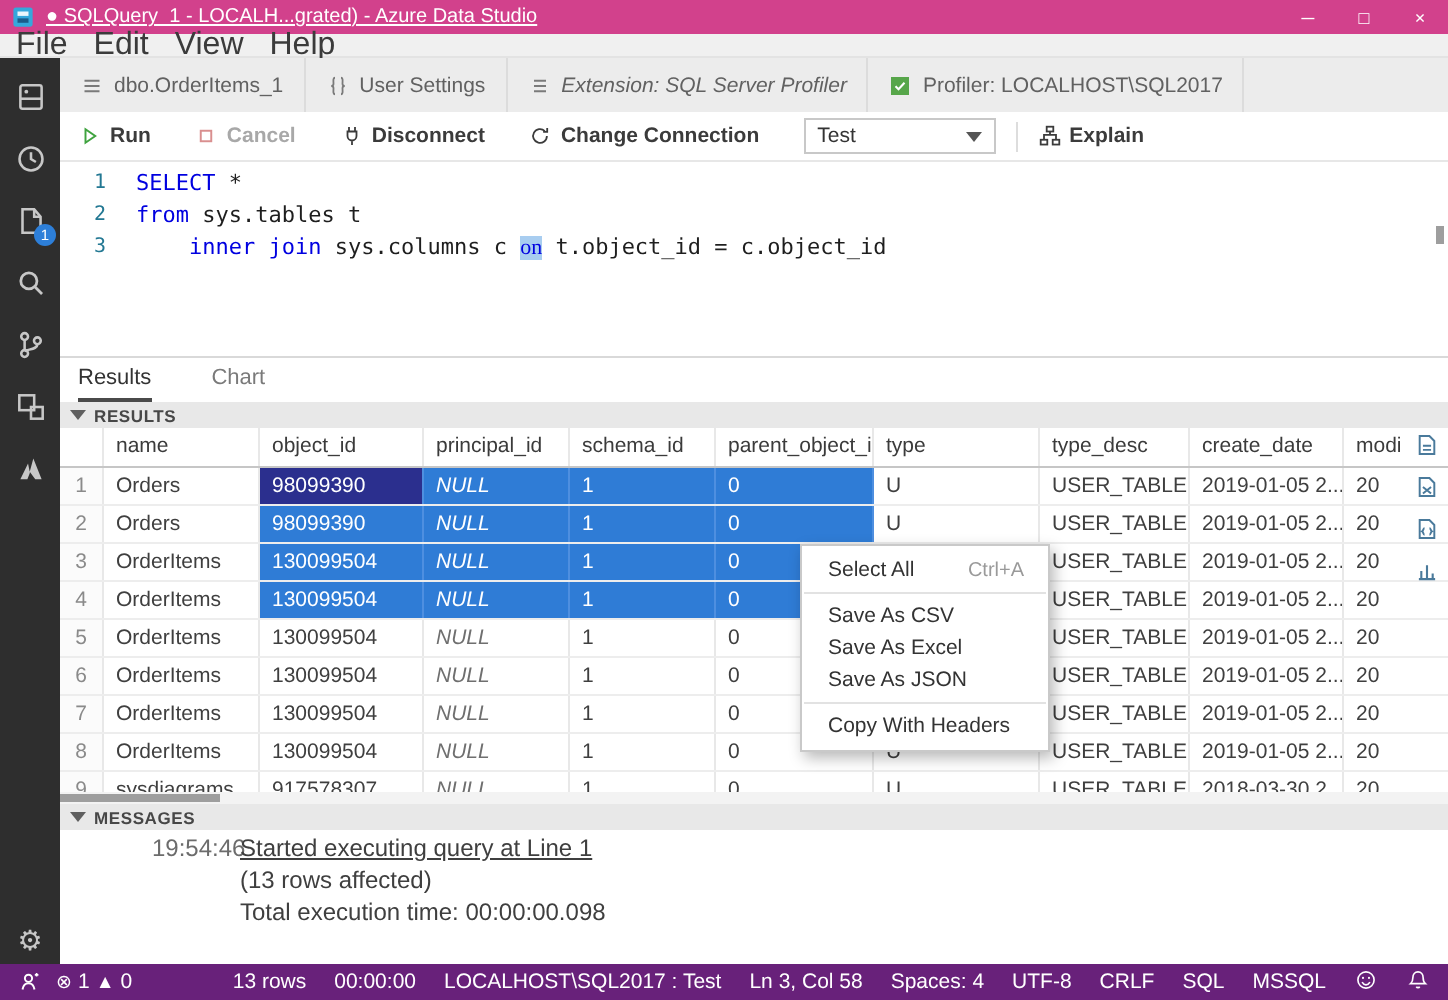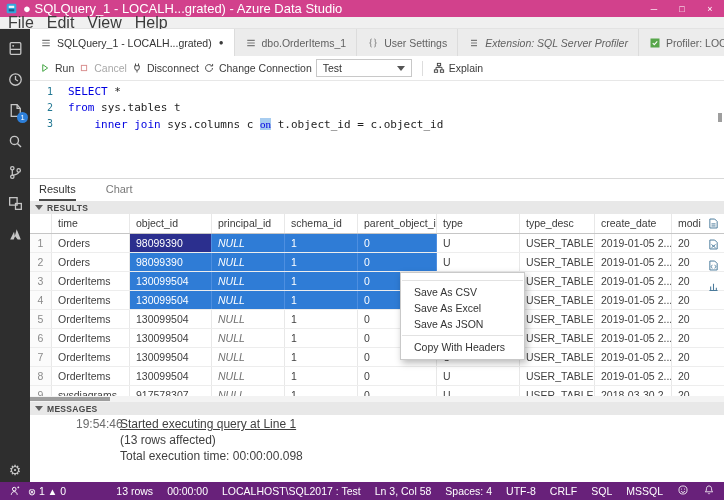--- a/index.html
+++ b/index.html
@@ -3,21 +3,21 @@
 <meta charset="utf-8">
 <style>
   * { box-sizing: border-box; margin: 0; padding: 0; }
   html,body { width:724px; height:500px; overflow:hidden; }
   body { font-family:"Liberation Sans", sans-serif; background:#fff; }
   .window { position:relative; width:724px; height:500px; background:#fff; overflow:hidden; }
 
   
   .titlebar { height:17px; background:#D2418C; display:flex; align-items:center; color:#fff; }
   .app-icon { width:11px; height:11px; margin:0 6px 0 6px; }
-  .title-text { font-size:13px; white-space:nowrap; }
+  .title-text { font-size:10px; white-space:nowrap;text-decoration:underline; }
   .win-controls { margin-left:auto; display:flex; height:100%; }
   .win-btn { width:28px; height:100%; display:flex; align-items:center; justify-content:center; font-size:9px; color:#fff; }
 
   
   .menubar { height:12px; background:#F0F0F0; display:flex; align-items:center; padding-left:8px; border-bottom:1px solid #E3E3E3; }
   .menu-item { font-size:16px; color:#3B3B3B; margin-right:13px; line-height:12px; }
 
   
   .main { display:flex; height:453px; }
   .activitybar { width:30px; background:#2E2E2E; display:flex; flex-direction:column; align-items:center; padding-top:5px; flex:none; }
@@ -31,21 +31,21 @@
   
   .tabbar { height:27px; background:#ECECEC; display:flex; align-items:stretch; flex:none; }
   .tab { display:flex; align-items:center; padding:0 10px; font-size:10.5px; color:#616161; border-right:1px solid #DCDCDC; white-space:nowrap; }
   .tab .ic { width:12px; height:12px; margin-right:5px; color:#7A7A7A; }
   .tab.active { background:#FFFFFF; color:#333; }
   .tab.italic .tab-label { font-style:italic; }
   .dirty-dot { font-size:8px; margin-left:7px; color:#3B3B3B; }
 
   
   .toolbar { height:25px; background:#FFFFFF; border-bottom:1px solid #E7E7E7; display:flex; align-items:center; padding-left:9px; flex:none; font-size:10.5px; color:#3B3B3B; }
-  .tb-btn { display:flex; align-items:center; gap:4px; margin-right:4px; }
+  .tb-btn { display:flex; align-items:center; gap:4px; margin-right:22px;font-weight:bold; }
   .tb-btn .ic { width:12px; height:12px; }
   .tb-btn.disabled { color:#A8A8A8; }
   .combo { width:96px; height:18px; border:1px solid #C8C8C8; background:#fff; display:flex; align-items:center; padding:0 6px; margin-right:10px; }
   .combo-value { font-size:10.5px; color:#333; flex:1; }
   .combo-chevron { width:0; height:0; border-left:4px solid transparent; border-right:4px solid transparent; border-top:5px solid #555; }
   .tb-sep { width:1px; height:15px; background:#DDD; margin-right:10px; }
 
   
   .editor { flex:1; background:#fff; position:relative; font-family:"DejaVu Sans Mono", monospace; font-size:11px; padding-top:3px; overflow:hidden; }
   .code-line { display:flex; height:16px; line-height:16px; white-space:pre; }
@@ -192,29 +192,20 @@
               <path d="M9.1 3l3.9 9.8H10L7.4 9.3 9.1 3zM6.6 5.4L3 12.8h3.3l1.2-3z"></path>
             </svg>
           </span>
         </div>
         <div class="ab-bottom">⚙</div>
       </div>
 
     <div class="content">
       <div class="tabbar">
         <div id="tabs" style="display:flex;align-items:stretch;">
-            <div class="tab active">
-              <span class="ic">
-                <svg viewBox="0 0 16 16" stroke="currentColor" fill="none" stroke-width="1.4">
-                  <path d="M3 4.5h10M3 8h10M3 11.5h10"></path>
-                </svg>
-              </span>
-              <span class="tab-label">SQLQuery_1 - LOCALH...grated)</span>
-              <span class="dirty-dot">●</span>
-            </div>
             <div class="tab">
               <span class="ic">
                 <svg viewBox="0 0 16 16" stroke="currentColor" fill="none" stroke-width="1.4">
                   <path d="M3 4.5h10M3 8h10M3 11.5h10"></path>
                 </svg>
               </span>
               <span class="tab-label">dbo.OrderItems_1</span>
             </div>
             <div class="tab">
               <span class="ic">
@@ -313,21 +304,21 @@
           </div>
 
         <div class="section-header">
           <span class="twisty"></span>
           <span class="section-label">RESULTS</span>
         </div>
 
         <div class="grid-area">
           <div class="g-header" id="grid-header">
               <div class="g-cell g-head" style="width: 22px;"></div>
-              <div class="g-cell g-head" style="width: 78px;">time</div>
+              <div class="g-cell g-head" style="width: 78px;">name</div>
               <div class="g-cell g-head" style="width: 82px;">object_id</div>
               <div class="g-cell g-head" style="width: 73px;">principal_id</div>
               <div class="g-cell g-head" style="width: 73px;">schema_id</div>
               <div class="g-cell g-head" style="width: 79px;">parent_object_id</div>
               <div class="g-cell g-head" style="width: 83px;">type</div>
               <div class="g-cell g-head" style="width: 75px;">type_desc</div>
               <div class="g-cell g-head" style="width: 77px;">create_date</div>
               <div class="g-cell g-head" style="width: 70px;">modi</div>
             </div>
           <div id="grid-body">
@@ -519,20 +510,24 @@
               <path d="M5.4 9.4c.7 1.2 1.6 1.8 2.6 1.8s1.9-.6 2.6-1.8"></path>
             </svg></span></span>
         <span><span class="ic"><svg viewBox="0 0 16 16" stroke="currentColor" fill="none" stroke-width="1.1">
               <path d="M8 2.6c2.1 0 3.4 1.6 3.4 3.7 0 2.8.8 3.5 1.5 4.1H3.1c.7-.6 1.5-1.3 1.5-4.1C4.6 4.2 5.9 2.6 8 2.6z"></path>
               <path d="M6.9 12.4a1.2 1.2 0 0 0 2.2 0"></path>
             </svg></span></span>
       </div>
   </div>
 
   <div class="context-menu" id="context-menu">
+      <div class="cm-item">
+        <span>Select All</span>
+        <span class="cm-shortcut">Ctrl+A</span>
+      </div>
       <div class="cm-sep"></div>
       <div class="cm-item">
         <span>Save As CSV</span>
       </div>
       <div class="cm-item">
         <span>Save As Excel</span>
       </div>
       <div class="cm-item">
         <span>Save As JSON</span>
       </div>

